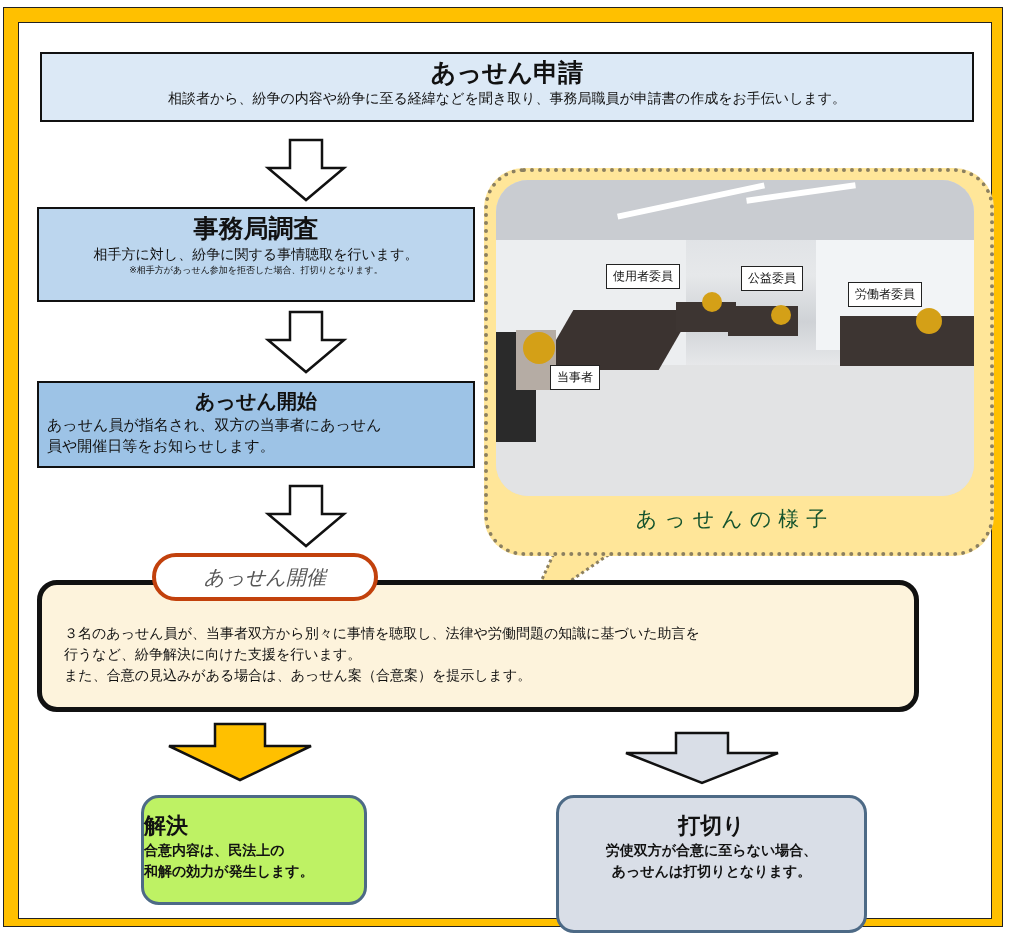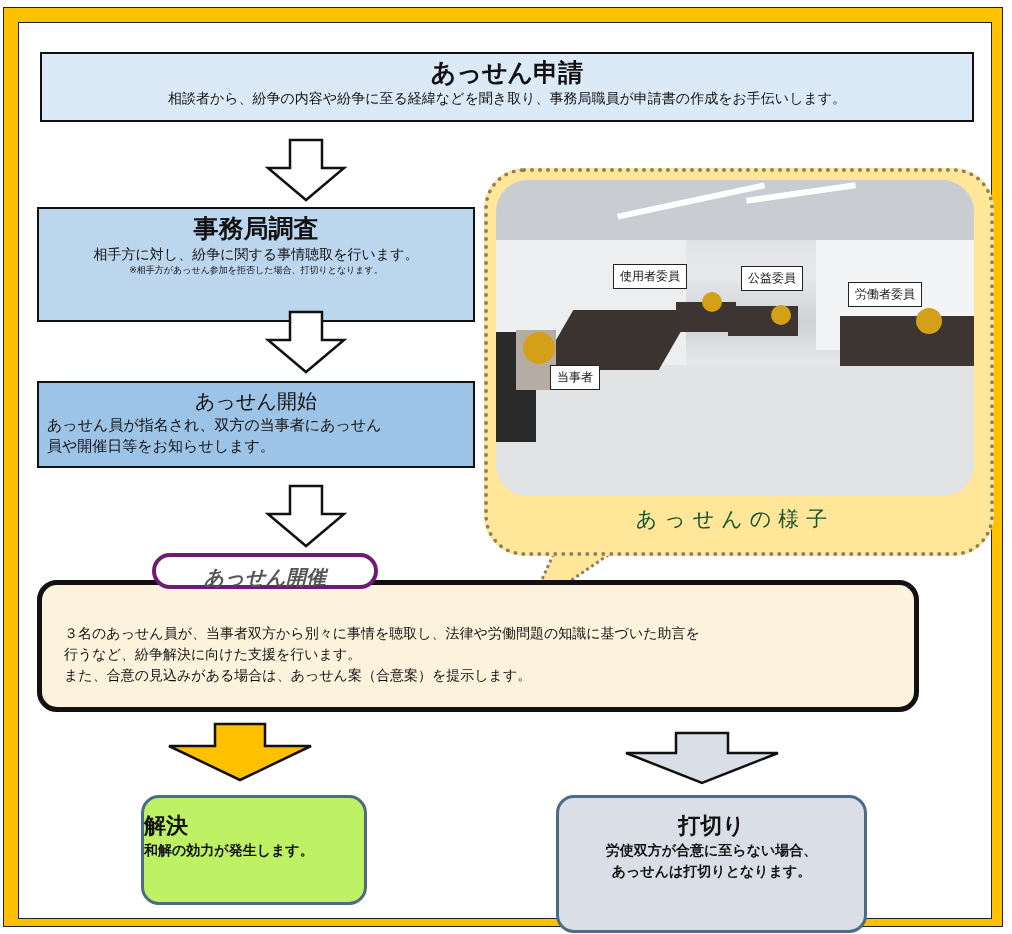--- a/index.html
+++ b/index.html
@@ -6,44 +6,44 @@
   body { width:1012px; height:934px; position:relative; overflow:hidden;
          font-family:"DejaVu Sans", "Liberation Sans", sans-serif; color:#111; }
   .frame { position:absolute; left:3px; top:7px; width:1000px; height:920px;
            background:#ffc000; border:1px solid #222; box-sizing:border-box; }
   .inner { position:absolute; left:18px; top:22px; width:974px; height:897px;
            background:#fff; border:1px solid #222; box-sizing:border-box; }
   .box { position:absolute; border:2px solid #111; box-sizing:border-box; text-align:center; }
   .b1 { left:40px; top:52px; width:934px; height:70px; background:#dce9f6; }
   .b1 .t { font-weight:bold; font-size:25px; margin-top:4px; line-height:30px; }
   .b1 .d { font-size:14px; line-height:20px; }
-  .b2 { left:37px; top:207px; width:438px; height:115px; background:#bcd6ee; }
+  .b2 { left:37px; top:207px; width:438px; height:95px; background:#bcd6ee; }
   .b2 .t { font-weight:bold; font-size:25px; line-height:32px; margin-top:4px; }
   .b2 .d { font-size:14px; line-height:19px; }
   .b2 .n { font-size:9px; line-height:12px; }
   .b3 { left:37px; top:381px; width:438px; height:87px; background:#9dc3e6; text-align:left; }
-  .b3 .t { font-weight:normal; font-size:20px; line-height:28px; text-align:center; margin-top:4px; }
+  .b3 .t { font-weight:bold; font-size:20px; line-height:28px; text-align:center; margin-top:4px; }
   .b3 .d { font-size:15px; line-height:21px; padding-left:8px; }
   .arrow { position:absolute; }
   .bubble { position:absolute; left:484px; top:168px; width:510px; height:388px;
             background:#ffe699; border:4px dotted #8c8060; border-radius:40px; box-sizing:border-box; }
   .photo { position:absolute; left:496px; top:180px; width:478px; height:316px;
            border-radius:32px; overflow:hidden;
            background:linear-gradient(#d8dbe0 0%, #e6e8ea 30%, #cfd2d6 45%, #e9eaec 60%, #dcdcdc 100%); }
   .caption { position:absolute; left:496px; top:505px; width:478px; text-align:center;
              font-size:21px; letter-spacing:7px; color:#14532d; }
   .lbl { position:absolute; background:#fff; border:1px solid #222; font-size:12px;
          padding:3px 6px; color:#111; white-space:nowrap; }
   .face { position:absolute; width:32px; height:32px; border-radius:50%; background:#d4a017; }
   .b4 { position:absolute; left:37px; top:580px; width:882px; height:132px;
         background:#fdf3dc; border:5px solid #111; border-radius:20px; box-sizing:border-box; }
   .b4 .d { position:absolute; left:22px; top:38px; font-size:14px; line-height:21px; }
-  .tag { position:absolute; left:152px; top:553px; width:226px; height:36px; background:#fff;
-         border:4px solid #701a75; border-radius:26px; box-sizing:border-box; text-align:center;
-         font-weight:bold; font-size:20px; color:#555; line-height:40px; font-style:italic; }
+  .tag { position:absolute; left:152px; top:553px; width:226px; height:48px; background:#fff;
+         border:4px solid #c2410c; border-radius:26px; box-sizing:border-box; text-align:center;
+         font-weight:normal; font-size:20px; color:#555; line-height:40px; font-style:italic; }
   .b5 { position:absolute; left:141px; top:795px; width:226px; height:110px; background:#bef264;
         border:3px solid #4d6a86; border-radius:18px; box-sizing:border-box; }
   .b6 { position:absolute; left:556px; top:795px; width:311px; height:138px; background:#d9dee7;
         border:3px solid #4d6a86; border-radius:18px; box-sizing:border-box; text-align:center; }
   .b5 .t, .b6 .t { font-weight:bold; font-size:22px; margin-top:14px; line-height:28px; }
   .b5 .d, .b6 .d { font-weight:bold; font-size:14px; line-height:21px; }
 </style>
 </head>
 <body>
 
@@ -93,21 +93,21 @@
   <div style="position:absolute;left:60px;top:130px;width:120px;height:60px;background:#3b3330;transform:skewX(-30deg)"></div>
   <div style="position:absolute;left:180px;top:122px;width:60px;height:30px;background:#3d3532"></div>
   <div style="position:absolute;left:232px;top:126px;width:70px;height:30px;background:#3d3532"></div>
   <div style="position:absolute;left:344px;top:136px;width:134px;height:50px;background:#3d3532"></div>
   <div style="position:absolute;left:0;top:152px;width:40px;height:110px;background:#2a2a2a"></div>
   <div style="position:absolute;left:20px;top:150px;width:40px;height:60px;background:#b5aca4"></div>
   <div class="face" style="left:27px;top:152px"></div>
   <div class="face" style="left:206px;top:112px;width:20px;height:20px"></div>
   <div class="face" style="left:275px;top:125px;width:20px;height:20px"></div>
   <div class="face" style="left:420px;top:128px;width:26px;height:26px"></div>
-  <div class="lbl" style="left:117px;top:84px">使用者委員</div>
+  <div class="lbl" style="left:110px;top:84px">使用者委員</div>
   <div class="lbl" style="left:245px;top:86px">公益委員</div>
   <div class="lbl" style="left:352px;top:102px">労働者委員</div>
   <div class="lbl" style="left:54px;top:185px">当事者</div>
 </div>
 <div class="caption">あっせんの様子</div>
 
 <div class="b4">
   <div class="d">
     <div>３名のあっせん員が、当事者双方から別々に事情を聴取し、法律や労働問題の知識に基づいた助言を</div>
     <div>行うなど、紛争解決に向けた支援を行います。</div>
@@ -118,19 +118,20 @@
 
 <svg class="arrow" style="left:165px;top:722px" width="150" height="62">
   <polygon points="50,2 100,2 100,24 146,24 75,58 4,24 50,24" fill="#ffc000" stroke="#111" stroke-width="2.5"></polygon>
 </svg>
 <svg class="arrow" style="left:622px;top:731px" width="160" height="56">
   <polygon points="54,2 106,2 106,22 156,22 80,52 4,22 54,22" fill="#d9dee7" stroke="#111" stroke-width="2.5"></polygon>
 </svg>
 
 <div class="b5">
   <div class="t">解決</div>
+  <div class="d">合意内容は、民法上の</div>
   <div class="d">和解の効力が発生します。</div>
 </div>
 <div class="b6">
   <div class="t">打切り</div>
   <div class="d">労使双方が合意に至らない場合、</div>
   <div class="d">あっせんは打切りとなります。</div>
 </div>
 
 </body></html>

